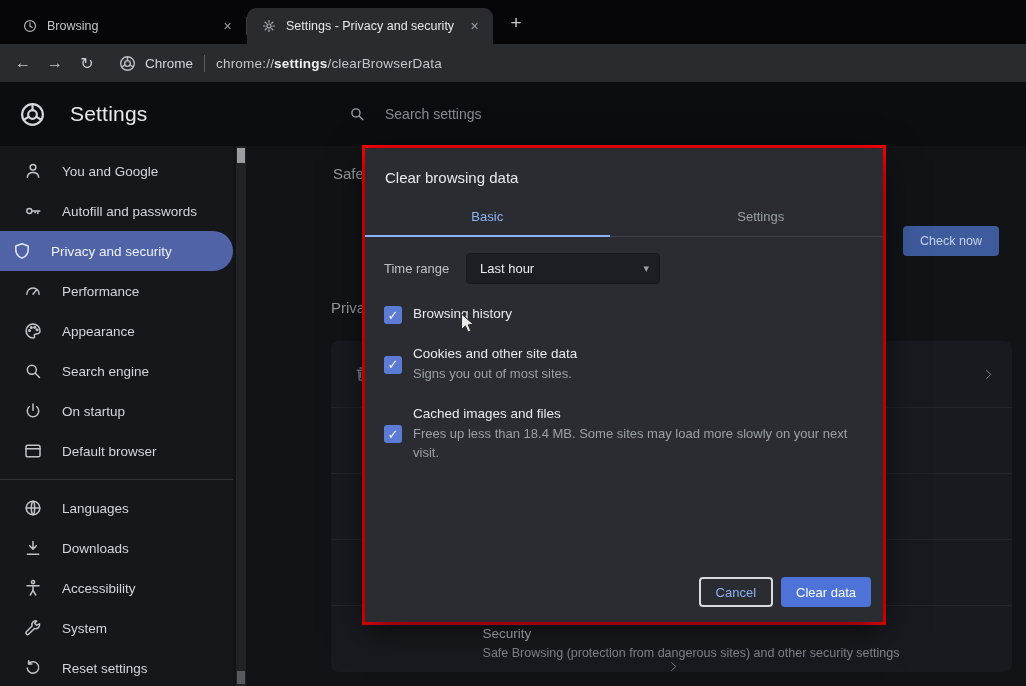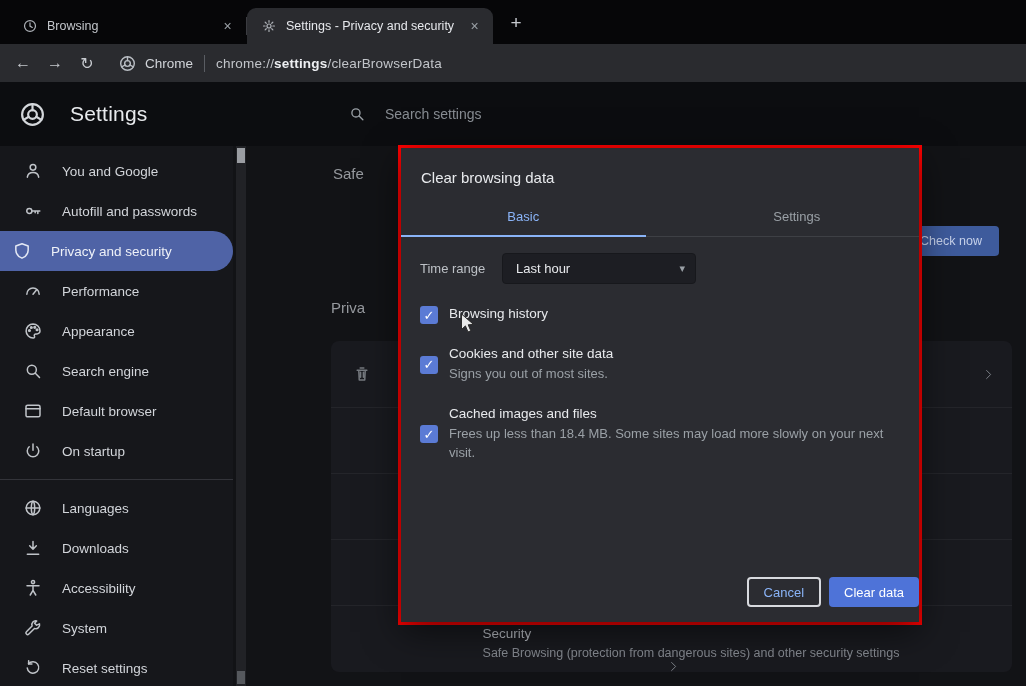--- a/index.html
+++ b/index.html
@@ -57,40 +57,40 @@
   .crow{height:66px;display:flex;align-items:center;padding:0 0 0 21px;box-sizing:border-box;}
   .crow + .crow{border-top:1px solid #24252a;flex-direction:column;}
   .crow .ri{width:20px;height:20px;color:#75797f;flex:none;}
   .crow .rtext{margin-left:18px;}
   .crow .rtitle{font-size:13.5px;color:#b4b8bf;}
   .crow .rsub{font-size:12.5px;color:#84888f;margin-top:5px;}
   .crow .spacer{flex:1;}
   .crow .chev{width:13px;height:13px;color:#7c8188;margin-right:17px;flex:none;}
   
   .annotation{position:absolute;left:362px;top:145px;width:524px;height:480px;border:3px solid #ff0000;
-              box-sizing:border-box;z-index:5;margin-left:36px;}
+              box-sizing:border-box;z-index:5;}
   .dialog{width:100%;height:100%;background:#2b2c31;display:flex;flex-direction:column;box-shadow:0 10px 34px rgba(0,0,0,.55);}
   .dtitle{padding:21px 20px 15px;font-size:15px;color:#e8eaed;}
   .dtabs{display:flex;border-bottom:1px solid #3e4045;gap:29px;}
   .dtab{flex:1;text-align:center;padding:8px 0 12px;font-size:13px;font-weight:500;color:#9aa0a6;position:relative;cursor:pointer;}
   .dtab.active{color:#8ab4f8;}
   .dtab.active::after{content:"";position:absolute;left:0;right:0;bottom:-1px;height:2px;background:#8ab4f8;}
   .dbody{flex:1;padding:0 19px;}
   .trow{display:flex;align-items:center;margin-top:16px;}
   .tlabel{font-size:13px;color:#bdc1c6;width:82px;}
   .select{width:194px;height:31px;background:#1d1e23;border-radius:4px;display:flex;align-items:center;
           justify-content:space-between;padding:0 10px 0 13px;box-sizing:border-box;color:#e8eaed;
           font-size:13px;border:1px solid #17181c;cursor:pointer;}
   .select .caret{color:#9aa0a6;font-size:11px;}
   .optrow{display:flex;align-items:center;margin-top:22px;}
   .cbox{width:18px;height:18px;border-radius:3px;background:#5b7bd5;color:#fff;display:flex;align-items:center;
         justify-content:center;font-size:13px;font-weight:700;margin-right:11px;flex:none;cursor:pointer;}
   .optlabel{font-size:13.5px;color:#e8eaed;margin-bottom:3px;}
   .optdesc{font-size:13px;color:#9aa0a6;max-width:445px;line-height:1.5;}
-  .dactions{display:flex;justify-content:flex-end;gap:8px;padding:0 0 15px;}
+  .dactions{display:flex;justify-content:flex-end;gap:8px;padding:0 12px 15px;}
   .btn{height:30px;border-radius:4px;font-size:13px;font-weight:500;font-family:inherit;display:flex;
        align-items:center;justify-content:center;cursor:pointer;}
   .btn.cancel{background:transparent;border:2px solid #d8dade;color:#8ab4f8;padding:0 15px;}
   .btn.primary{background:#4e73d8;border:none;color:#fff;padding:0 15px;}
   
   [data-icon] svg{width:100%;height:100%;display:block;}
   .cursor{position:absolute;left:460px;top:313px;z-index:9;}
 </style>
 </head>
 <body>
@@ -210,36 +210,36 @@
         <div class="side-item">
           <span class="si" data-icon="search">
             <svg viewBox="0 0 24 24" fill="none" stroke="currentColor" stroke-width="1.8" stroke-linecap="round" stroke-linejoin="round">
               <circle cx="10.6" cy="10.6" r="5.4"></circle>
               <path d="M14.8 14.8l5 5"></path>
             </svg>
           </span>
           <span>Search engine</span>
         </div>
         <div class="side-item">
+          <span class="si" data-icon="power">
+            <svg viewBox="0 0 24 24" fill="none" stroke="currentColor" stroke-width="1.8" stroke-linecap="round" stroke-linejoin="round">
+              <path d="M12 3.6v7.6"></path>
+              <path d="M7.4 6.9a6.9 6.9 0 1 0 9.2 0"></path>
+            </svg>
+          </span>
+          <span>On startup</span>
+        </div>
+        <div class="side-item">
           <span class="si" data-icon="browser">
             <svg viewBox="0 0 24 24" fill="none" stroke="currentColor" stroke-width="1.8" stroke-linecap="round" stroke-linejoin="round">
               <rect x="3.6" y="5" width="16.8" height="14" rx="2"></rect>
               <path d="M3.6 9.4h16.8"></path>
             </svg>
           </span>
           <span>Default browser</span>
-        </div>
-        <div class="side-item">
-          <span class="si" data-icon="power">
-            <svg viewBox="0 0 24 24" fill="none" stroke="currentColor" stroke-width="1.8" stroke-linecap="round" stroke-linejoin="round">
-              <path d="M12 3.6v7.6"></path>
-              <path d="M7.4 6.9a6.9 6.9 0 1 0 9.2 0"></path>
-            </svg>
-          </span>
-          <span>On startup</span>
         </div>
         <div class="side-divider"></div>
         <div class="side-item">
           <span class="si" data-icon="globe">
             <svg viewBox="0 0 24 24" fill="none" stroke="currentColor" stroke-width="1.8" stroke-linecap="round" stroke-linejoin="round">
               <circle cx="12" cy="12" r="8.2"></circle>
               <path d="M3.8 12h16.4M12 3.8c2.7 2.3 2.7 14.1 0 16.4-2.7-2.3-2.7-14.1 0-16.4z"></path>
             </svg>
           </span>
           <span>Languages</span>

